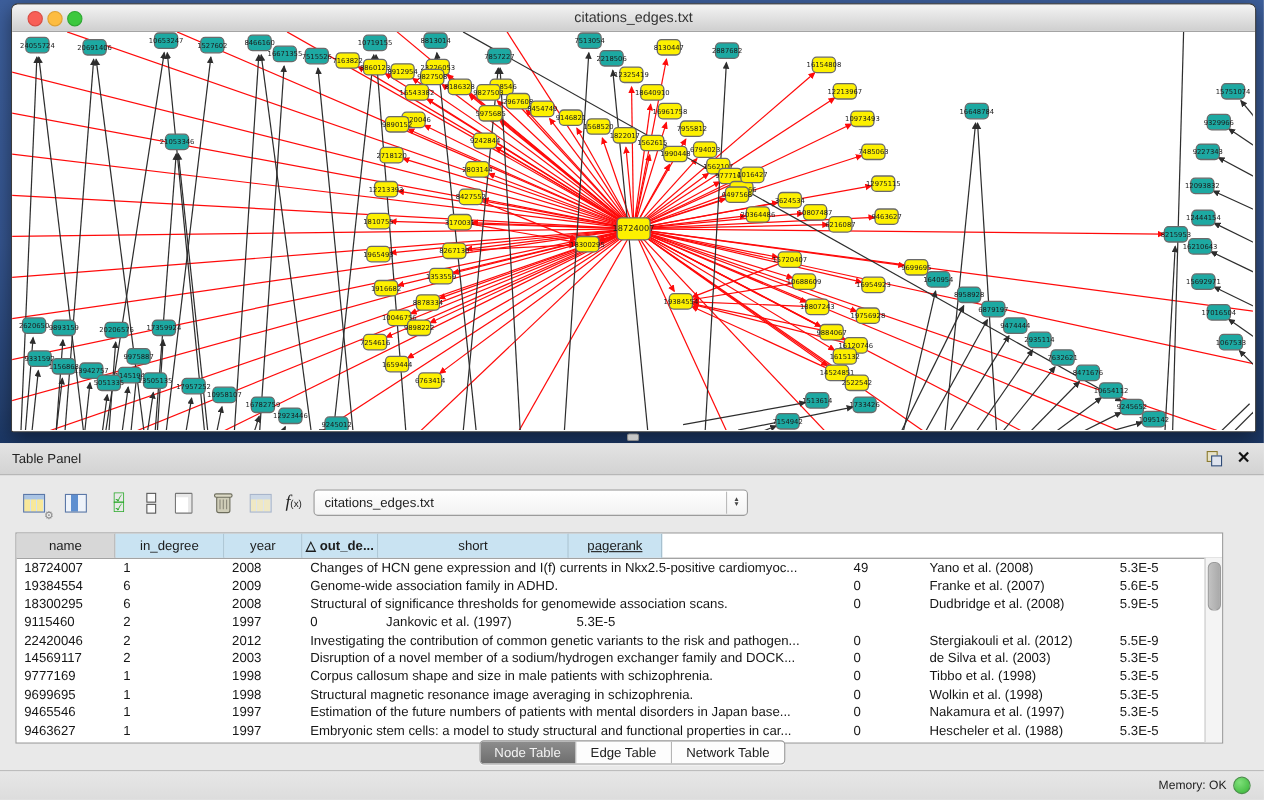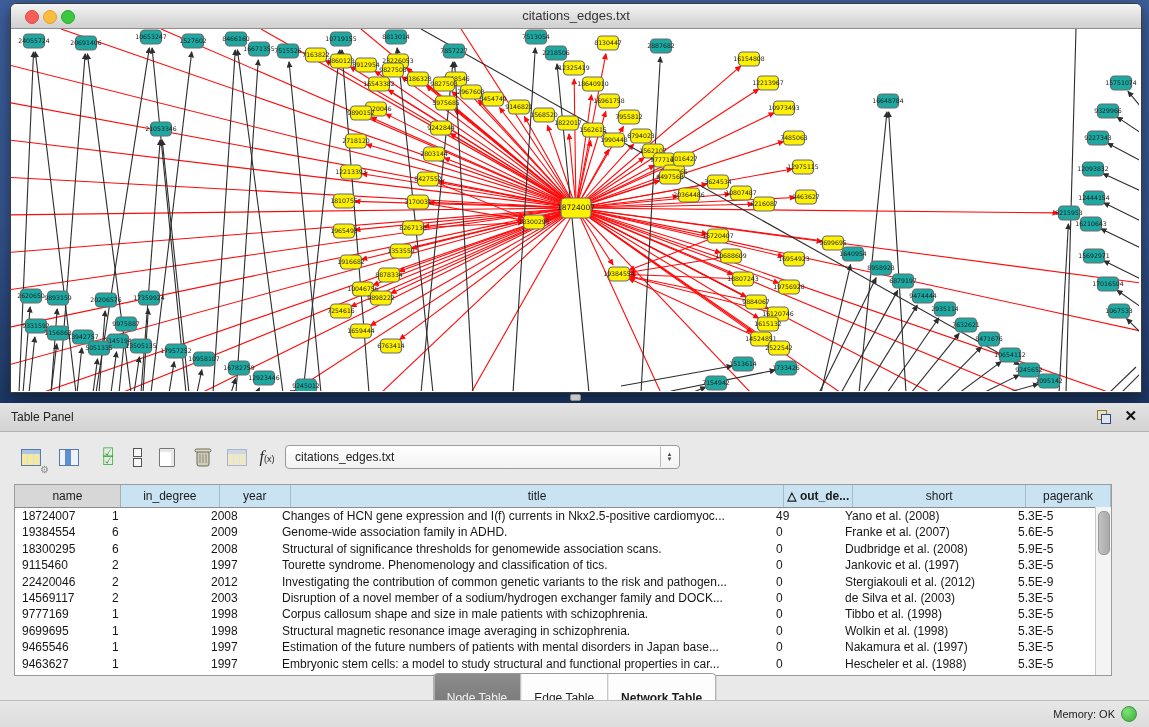--- a/index.html
+++ b/index.html
@@ -34,22 +34,22 @@
   .dtable{position:absolute;left:14px;top:81px;width:1096px;height:190px;background:#fff;border:1px solid #9a9a9a;overflow:hidden;}
   .thead{display:flex;height:22px;border-bottom:1px solid #8d8d8d;}
   .th{box-sizing:border-box;height:22px;line-height:22px;text-align:center;font-size:12px;color:#1c1c1c;background:#c9e3f2;border-right:1px solid #a4bccb;overflow:hidden;white-space:nowrap;}
   .th.gray{background:#d7d7d7;border-right:1px solid #adadad;}
   .trow{display:flex;height:16.4px;}
   .td{box-sizing:border-box;padding-left:7px;font-size:12px;line-height:16.4px;color:#161616;overflow:hidden;white-space:nowrap;}
   .vscroll{position:absolute;right:0;top:22px;bottom:0;width:15px;background:#f4f4f4;border-left:1px solid #c9c9c9;}
   .vthumb{position:absolute;left:2px;top:4px;width:10px;height:42px;border-radius:5px;background:linear-gradient(90deg,#c2c2c2,#a9a9a9);border:1px solid #9a9a9a;}
   
   .seg{position:absolute;left:50%;top:270px;transform:translateX(-50%);display:flex;border:1px solid #979797;border-radius:4px;overflow:hidden;background:#fdfdfd;box-shadow:0 1px 0 rgba(255,255,255,.7);}
-  .seg .s{padding:17px 13px;font-size:12px;color:#1d1d1d;border-right:1px solid #b5b5b5;}
-  .seg .s:last-child{border-right:none;font-weight:bold;}
+  .seg .s{padding:3px 13px;font-size:12px;color:#1d1d1d;border-right:1px solid #b5b5b5;}
+  .seg .s:last-child{border-right:none;}
   .seg .s.sel{background:linear-gradient(180deg,#8d8d8d,#6e6e6e);color:#f3f3f3;}
   
   .statusbar{position:absolute;left:0;top:297px;width:100%;height:27px;background:linear-gradient(180deg,#e7e7e7,#dcdcdc);border-top:1px solid #bdbdbd;}
   .mem{position:absolute;right:34px;top:7px;font-size:11px;color:#222;}
   .memdot{position:absolute;right:12px;top:5px;width:14px;height:14px;border-radius:50%;background:radial-gradient(circle at 35% 30%,#7fe07a,#35b435);border:1px solid #4c8f4c;}
   
   .ic{position:relative;}
   .mini-table{width:18px;height:15px;border:1px solid #5b78a8;background:
     linear-gradient(#aac4e4,#aac4e4) 0 0/18px 4px no-repeat,
     repeating-linear-gradient(90deg,#f8e89a 0 5px,#cfe0f4 5px 6px);}
@@ -815,27 +815,26 @@
         <div class="fx"><i>f</i><span>(x)</span></div>
       </div>
     <div class="combo">
       <span class="val">citations_edges.txt</span>
       <span class="step">▲<br>▼</span>
     </div>
   </div>
 
   <div class="dtable">
     <div class="thead" id="thead">
-        <div class="th gray" style="width: 106px;">name</div>
+        <div class="th gray" style="width: 90px;">name</div>
         <div class="th" style="width: 99px;">in_degree</div>
         <div class="th" style="width: 71px;">year</div>
-        <div class="th" style="width: 494px;">title</div>
         <div class="th" style="width: 69px; font-weight: bold;">△ out_de...</div>
         <div class="th" style="width: 173px;">short</div>
-        <div class="th" style="width: 85px;">pagerank</div>
+        <div class="th" style="width: 85px; text-decoration: underline;">pagerank</div>
       </div>
     <div id="tbody">
         <div class="trow">
           <div class="td" style="width: 90px;">18724007</div>
           <div class="td" style="width: 99px;">1</div>
           <div class="td" style="width: 71px;">2008</div>
           <div class="td" style="width: 494px;">Changes of HCN gene expression and I(f) currents in Nkx2.5-positive cardiomyoc...</div>
           <div class="td" style="width: 69px;">49</div>
           <div class="td" style="width: 173px;">Yano et al. (2008)</div>
           <div class="td" style="width: 85px;">5.3E-5</div>
@@ -855,21 +854,20 @@
           <div class="td" style="width: 71px;">2008</div>
           <div class="td" style="width: 494px;">Structural of significance thresholds for genomewide association scans.</div>
           <div class="td" style="width: 69px;">0</div>
           <div class="td" style="width: 173px;">Dudbridge et al. (2008)</div>
           <div class="td" style="width: 85px;">5.9E-5</div>
         </div>
         <div class="trow">
           <div class="td" style="width: 90px;">9115460</div>
           <div class="td" style="width: 99px;">2</div>
           <div class="td" style="width: 71px;">1997</div>
-          <div class="td" style="width: 494px;">Tourette syndrome. Phenomenology and classification of tics.</div>
           <div class="td" style="width: 69px;">0</div>
           <div class="td" style="width: 173px;">Jankovic et al. (1997)</div>
           <div class="td" style="width: 85px;">5.3E-5</div>
         </div>
         <div class="trow">
           <div class="td" style="width: 90px;">22420046</div>
           <div class="td" style="width: 99px;">2</div>
           <div class="td" style="width: 71px;">2012</div>
           <div class="td" style="width: 494px;">Investigating the contribution of common genetic variants to the risk and pathogen...</div>
           <div class="td" style="width: 69px;">0</div>

